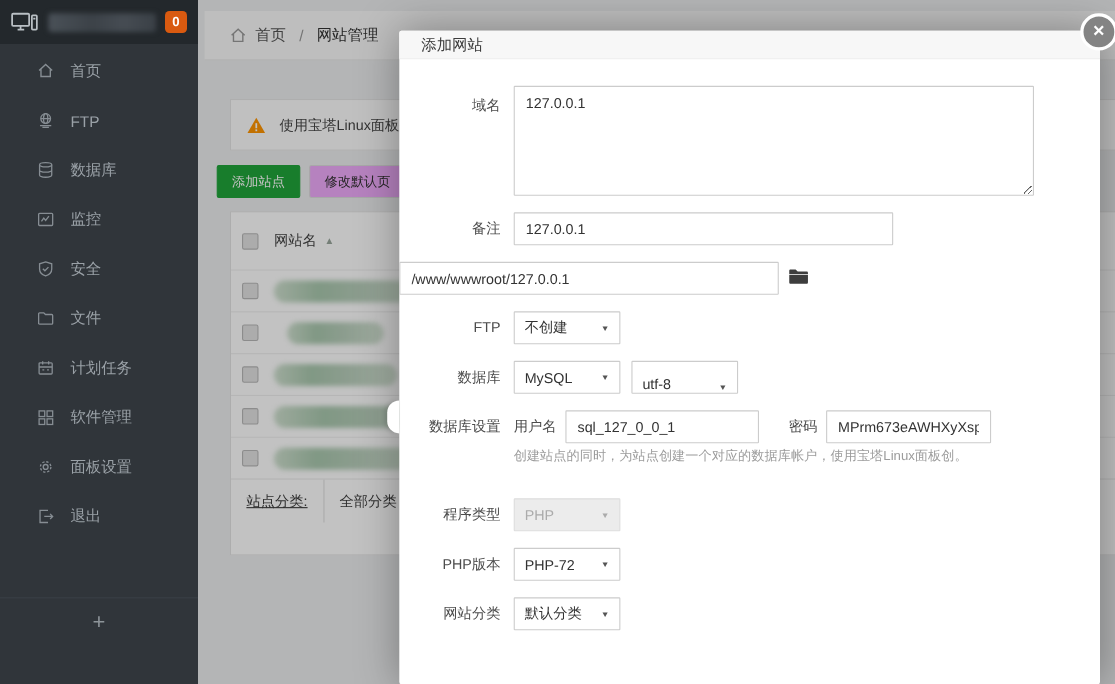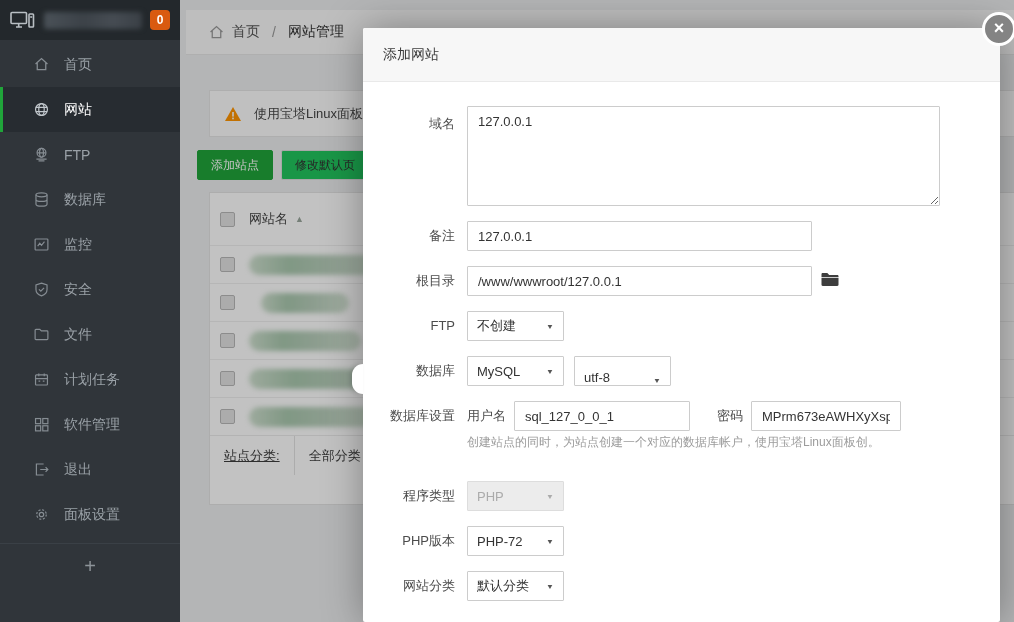--- a/index.html
+++ b/index.html
@@ -29,42 +29,42 @@
   .crumbbar .homeico { color:#9a9a9a; display:flex; margin-right:7px; }
   .crumb-home { color:#555; }
   .crumb-sep { color:#999; margin:0 12px; }
   .crumb-cur { color:#333;text-align:right; }
   .warnbox { position:absolute; left:29px; top:90px; width:920px; height:47px; background:#fdfdfd;
     border:1px solid #e5e5e5; display:flex; align-items:center; padding-left:14px; overflow:hidden; }
   .warnbox .wtext { margin-left:12px; font-size:13px; color:#454545; white-space:nowrap; }
   .btnrow { position:absolute; left:17px; top:150px; display:flex; }
   .btn-green { height:30px; padding:0 13px; background:#20a53a; border:1px solid #20a53a; color:#fff;
     font-size:12px; border-radius:2px; cursor:pointer; font-family:inherit; }
-  .btn-white { height:30px; padding:0 13px; background:#22c55e; border:1px solid #ddd; color:#333;
+  .btn-white { height:30px; padding:0 13px; background:#f0abfc; border:1px solid #ddd; color:#333;
     font-size:12px; border-radius:2px; margin-left:8px; cursor:pointer; white-space:nowrap; font-family:inherit; }
   .card { position:absolute; left:29px; top:192px; width:920px; height:313px; background:#fff; border:1px solid #e4e4e4; }
   .thead { height:52px; display:flex; align-items:center; padding-left:10px; }
   .thead .col { margin-left:14px; font-size:13px; color:#424242; }
   .sortarr { font-size:9px; color:#9aa79d; margin-left:7px; }
   .trow { height:38px; display:flex; align-items:center; padding-left:10px; border-top:1px solid #f0f0f0; }
   .cbx { width:15px; height:15px; appearance:none; -webkit-appearance:none; border:1px solid #b9b9b9;
     background:#e2e2e2; border-radius:2px; cursor:pointer; }
   .pill { height:20px; border-radius:10px; margin-left:14px; filter:blur(2.5px);
     background:linear-gradient(90deg,#cfe0cf,#a9c8ae 30%,#b9cfbc 60%,#d5e4d5); }
   .tfoot { border-top:1px solid #ececec; height:40px; display:flex; align-items:stretch; margin-top:0; }
   .tfoot .flabel { display:flex; align-items:center; padding:0 14px; font-size:13px; color:#3d3d3d;text-decoration:underline; }
   .tfoot .fsel { display:flex; align-items:center; padding:0 30px 0 14px; font-size:13px; color:#3d3d3d;
     border-left:1px solid #e2e2e2; border-right:1px solid #e2e2e2; cursor:pointer; }
 
   .overlay { position:absolute; left:180px; top:0; right:0; bottom:0; background:rgba(0,0,0,0.24); z-index:10; }
 
   
   .modal { position:absolute; left:363px; top:28px; width:637px; height:594px; background:#fff; z-index:20;
     box-shadow:1px 1px 40px rgba(0,0,0,.35); border-radius:2px; }
-  .mhead { height:54px; background:#f7f7f7; border-bottom:1px solid #e9e9e9; display:flex; align-items:center;
+  .mhead { height:26px; background:#f7f7f7; border-bottom:1px solid #e9e9e9; display:flex; align-items:center;
     padding-left:20px; font-size:14px; color:#3c3c3c; border-radius:2px 2px 0 0; }
   .mclose { position:absolute; top:-16px; right:-16px; width:34px; height:34px; border-radius:50%;
     background:#848484; border:3px solid #fff; color:#fff; font-size:18px; font-weight:bold; line-height:27px;
     text-align:center; cursor:pointer; z-index:30; }
   .mhandle { position:absolute; left:-11px; top:336px; width:11px; height:30px; background:#fff;
     border-radius:15px 0 0 15px; box-shadow:-2px 0 4px rgba(0,0,0,.12); cursor:pointer; }
   .mbody { padding-top:24px; }
   .frow { display:flex; align-items:flex-start; margin-bottom:15px; }
   .flbl { width:92px; text-align:right; margin-right:12px; font-size:13px; color:#4c4c4c; line-height:30px; flex:none; }
   .frow.top .flbl { line-height:17px; padding-top:9px; }
@@ -104,30 +104,20 @@
   </div>
   <div class="menu">
     <div class="mitem">
       <span class="micon">
           <svg width="17" height="17" viewBox="0 0 20 20" fill="none" stroke="currentColor" stroke-width="1.5">
             <path d="M3 9.5 10 3l7 6.5M5 8.2V16h10V8.2"></path>
           </svg>
         </span>
       <span>首页</span>
     </div>
-    <div class="mitem active">
-      <span class="micon">
-          <svg width="17" height="17" viewBox="0 0 20 20" fill="none" stroke="currentColor" stroke-width="1.4">
-            <circle cx="10" cy="10" r="7"></circle>
-            <ellipse cx="10" cy="10" rx="3.2" ry="7"></ellipse>
-            <path d="M3.4 7.5h13.2M3.4 12.5h13.2"></path>
-          </svg>
-        </span>
-      <span>网站</span>
-    </div>
     <div class="mitem">
       <span class="micon">
           <svg width="17" height="17" viewBox="0 0 20 20" fill="none" stroke="currentColor" stroke-width="1.4">
             <circle cx="10" cy="8" r="5.2"></circle>
             <ellipse cx="10" cy="8" rx="2.3" ry="5.2"></ellipse>
             <path d="M5 8h10M4 15.5h12M6.5 17.5h7"></path>
           </svg>
         </span>
       <span>FTP</span>
     </div>
@@ -182,33 +172,33 @@
             <rect x="11.5" y="3" width="6" height="6"></rect>
             <rect x="3" y="11.5" width="6" height="6"></rect>
             <rect x="11.5" y="11.5" width="6" height="6"></rect>
           </svg>
         </span>
       <span>软件管理</span>
     </div>
     <div class="mitem">
       <span class="micon">
           <svg width="17" height="17" viewBox="0 0 20 20" fill="none" stroke="currentColor" stroke-width="1.4">
-            <path d="M12.5 3.5H4v13h8.5M8.5 10h9M14.8 7.2 17.5 10l-2.7 2.8"></path>
-          </svg>
-        </span>
-      <span>退出</span>
-    </div>
-    <div class="mitem">
-      <span class="micon">
-          <svg width="17" height="17" viewBox="0 0 20 20" fill="none" stroke="currentColor" stroke-width="1.4">
             <circle cx="10" cy="10" r="2.6"></circle>
             <circle cx="10" cy="10" r="5.6" stroke-dasharray="2.5 1.9"></circle>
           </svg>
         </span>
       <span>面板设置</span>
+    </div>
+    <div class="mitem">
+      <span class="micon">
+          <svg width="17" height="17" viewBox="0 0 20 20" fill="none" stroke="currentColor" stroke-width="1.4">
+            <path d="M12.5 3.5H4v13h8.5M8.5 10h9M14.8 7.2 17.5 10l-2.7 2.8"></path>
+          </svg>
+        </span>
+      <span>退出</span>
     </div>
   </div>
   <div class="side-add">+</div>
 </div>
 
 <div class="main">
   <div class="crumbbar">
     <span class="homeico">
         <svg width="17" height="17" viewBox="0 0 20 20" fill="none" stroke="currentColor" stroke-width="1.5">
           <path d="M3 9.5 10 3l7 6.5M5 8.2V16h10V8.2"></path>
@@ -281,21 +271,20 @@
       <span class="flbl">域名</span>
       <textarea class="tdomain" style="">127.0.0.1</textarea>
     </div>
 
     <div class="frow">
       <span class="flbl">备注</span>
       <input class="tinput w345" value="127.0.0.1" style="">
     </div>
 
     <div class="frow">
-      <span class="flbl">根目录</span>
       <input class="tinput w345" value="/www/wwwroot/127.0.0.1" style="">
       <span class="folderbtn">
         <svg width="18" height="15" viewBox="0 0 18 15">
             <path d="M0.5 2.2c0-.7.5-1.2 1.2-1.2h4.6l1.9 1.9h8.1c.7 0 1.2.5 1.2 1.2v1H.5z" fill="#3d3d3d"></path>
             <path d="M.5 5.8h17v7c0 .7-.5 1.2-1.2 1.2H1.7c-.7 0-1.2-.5-1.2-1.2z" fill="#3d3d3d"></path>
           </svg>
       </span>
     </div>
 
     <div class="frow">

